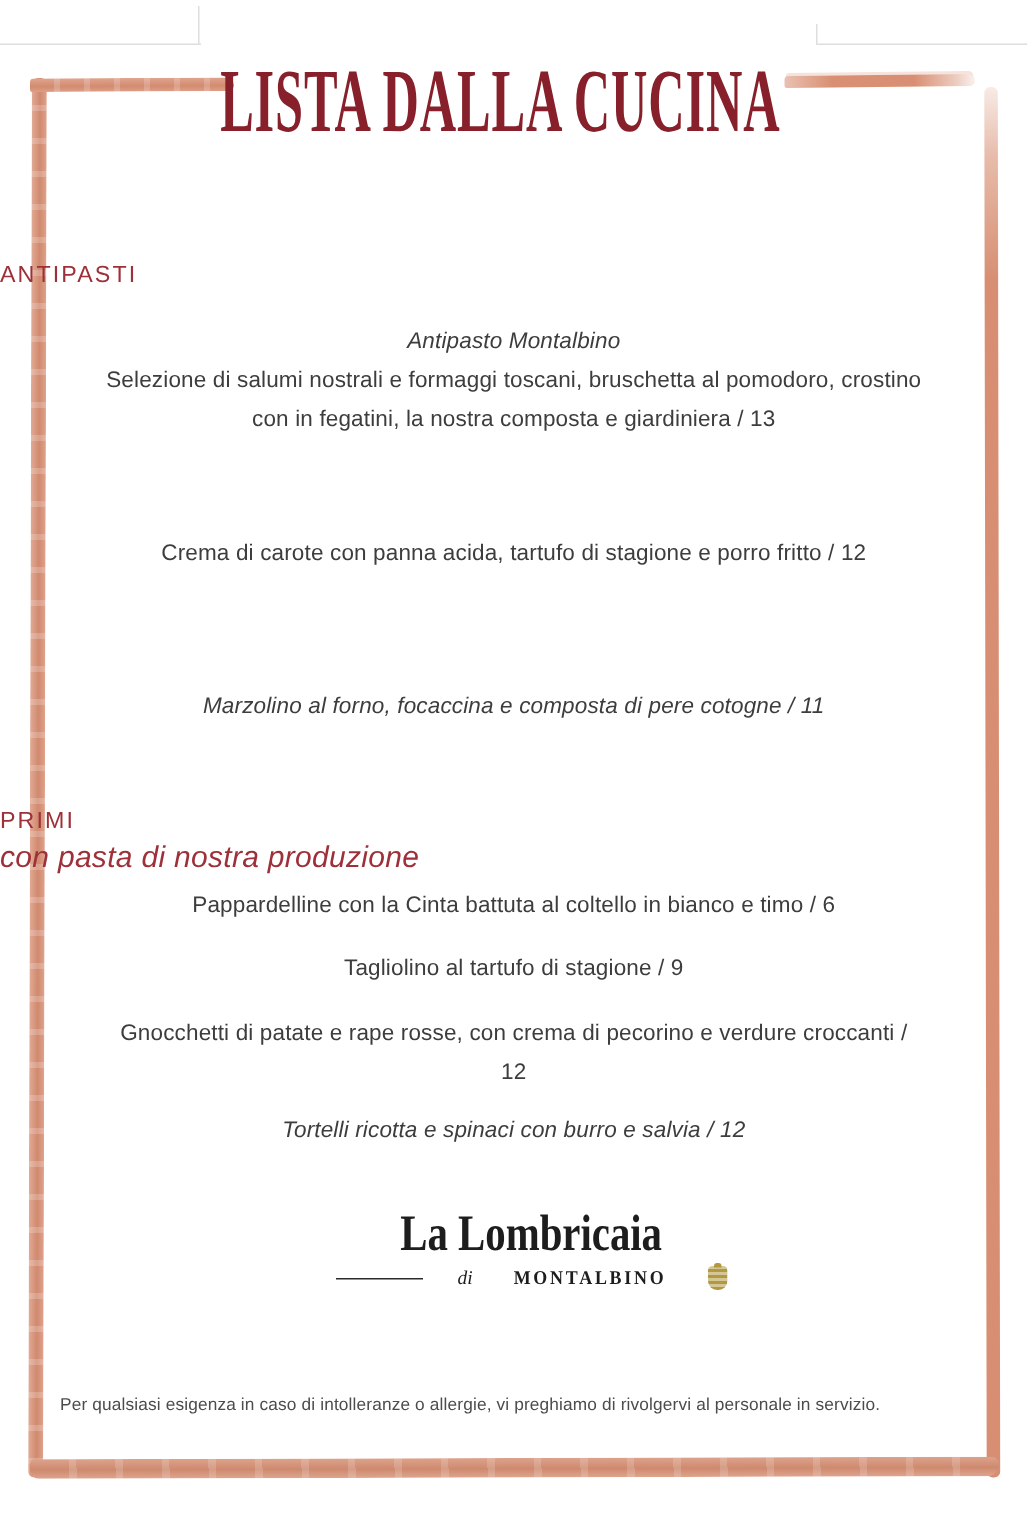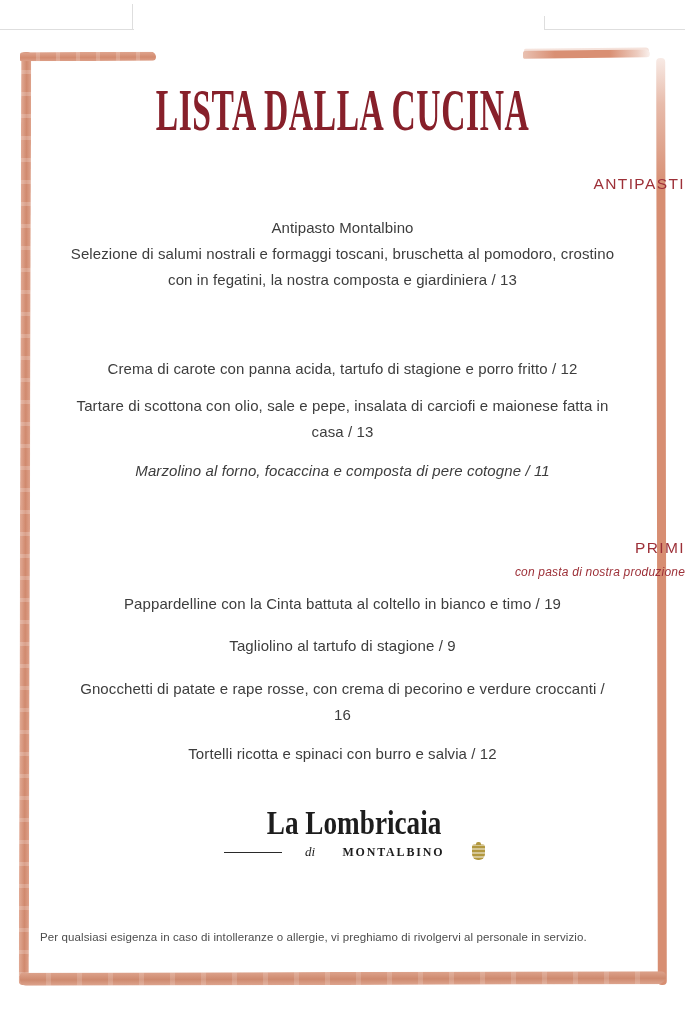--- a/index.html
+++ b/index.html
@@ -55,61 +55,61 @@
     left:20px;top:972px;width:646px;height:13px;
     background:
       repeating-linear-gradient(90deg, rgba(255,255,255,0) 0 26px, rgba(255,255,255,0.16) 26px 31px),
       linear-gradient(180deg, rgba(255,255,255,0.18), rgba(0,0,0,0.03) 55%, rgba(255,255,255,0.2)),
       #d58e72;
     border-radius:3px 5px 8px 6px;
     transform:rotate(-0.15deg);
   }
 
   
-  .title-wrap{position:absolute;top:38px;left:0;right:0;text-align:center;margin-top:43px;}
+  .title-wrap{position:absolute;top:38px;left:0;right:0;}
   .title{
     display:inline-block;
     font-family:"Liberation Serif", serif;
     font-weight:700;
     font-size:60px;
     line-height:58px;
     color:#87202a;
     transform:scaleX(0.56);
     transform-origin:center;
     white-space:nowrap;
     letter-spacing:1px;
   }
 
   
   .sec-header{
-    position:absolute;left:0;right:0;text-align:right;
-    color:#9d3038;font-size:15.5px;letter-spacing:1.4px;line-height:20px;padding-left:46px;
+    position:absolute;left:0;right:0;text-align:left;
+    color:#9d3038;font-size:15.5px;letter-spacing:1.4px;line-height:20px;
   }
   .sec-header-antipasti{top:174px;}
   .sec-header-primi{top:538px;}
   .sec-subtitle{
-    display:block;color:#9d3038;font-size:12px;font-style:italic;
+    display:block;color:#9d3038;font-size:20px;font-style:italic;
     letter-spacing:0.2px;line-height:25px;margin-top:2px;text-transform:none;
   }
 
   
   .item{
     position:absolute;left:70px;right:70px;text-align:center;
     color:#3d3d3d;font-size:15px;line-height:26px;letter-spacing:0.1px;
   }
-  .item-title{}
+  .item-title{font-style:italic;}
   .i-antipasto{top:215px;}
   .i-insalata{top:306px;}
   .i-crema{top:356px;}
   .i-tartare{top:393px;}
   .i-marzolino{top:458px;font-style:italic;}
   .i-pappardelline{top:591px;}
   .i-tagliolino{top:633px;}
   .i-gnocchetti{top:676px;}
-  .i-tortelli{top:741px;}
+  .i-tortelli{top:741px;font-style:italic;}
 
   
   .logo{position:absolute;top:804px;left:0;right:0;text-align:center;margin-left:24px;}
   .logo-wordmark{
     display:inline-block;
     font-family:"Liberation Serif", serif;
     font-weight:700;font-size:34px;line-height:38px;color:#1d1d1d;
     transform:scaleX(0.8);transform-origin:center;white-space:nowrap;
   }
   .logo-sub{
@@ -170,43 +170,40 @@
   <div class="item i-antipasto">
     <div class="item-title">Antipasto Montalbino</div>
     <div class="item-text">Selezione di salumi nostrali e formaggi toscani, bruschetta al pomodoro, crostino con in fegatini, la nostra composta e giardiniera / 13</div>
   </div>
 
 
   <div class="item i-crema">
     <div class="item-text">Crema di carote con panna acida, tartufo di stagione e porro fritto / 12</div>
   </div>
 
-  <div class="item i-tartare">
-    <div class="item-text">Tartare di scottona con olio, sale e pepe, insalata di carciofi e maionese fatta in casa / 13</div>
-  </div>
 
   <div class="item i-marzolino">
     <div class="item-text">Marzolino al forno, focaccina e composta di pere cotogne / 11</div>
   </div>
 
   <div class="sec-header sec-header-primi">
     <span>PRIMI</span>
     <span class="sec-subtitle">con pasta di nostra produzione</span>
   </div>
 
   <div class="item i-pappardelline">
-    <div class="item-text">Pappardelline con la Cinta battuta al coltello in bianco e timo / 19</div>
+    <div class="item-text">Pappardelline con la Cinta battuta al coltello in bianco e timo / 6</div>
   </div>
 
   <div class="item i-tagliolino">
     <div class="item-text">Tagliolino al tartufo di stagione / 9</div>
   </div>
 
   <div class="item i-gnocchetti">
-    <div class="item-text">Gnocchetti di patate e rape rosse, con crema di pecorino e verdure croccanti / 16</div>
+    <div class="item-text">Gnocchetti di patate e rape rosse, con crema di pecorino e verdure croccanti / 12</div>
   </div>
 
   <div class="item i-tortelli">
     <div class="item-text">Tortelli ricotta e spinaci con burro e salvia / 12</div>
   </div>
 
   <div class="logo">
     <div class="logo-wordmark">La Lombricaia</div>
     <div class="logo-sub">
       <span class="logo-rule"></span>

